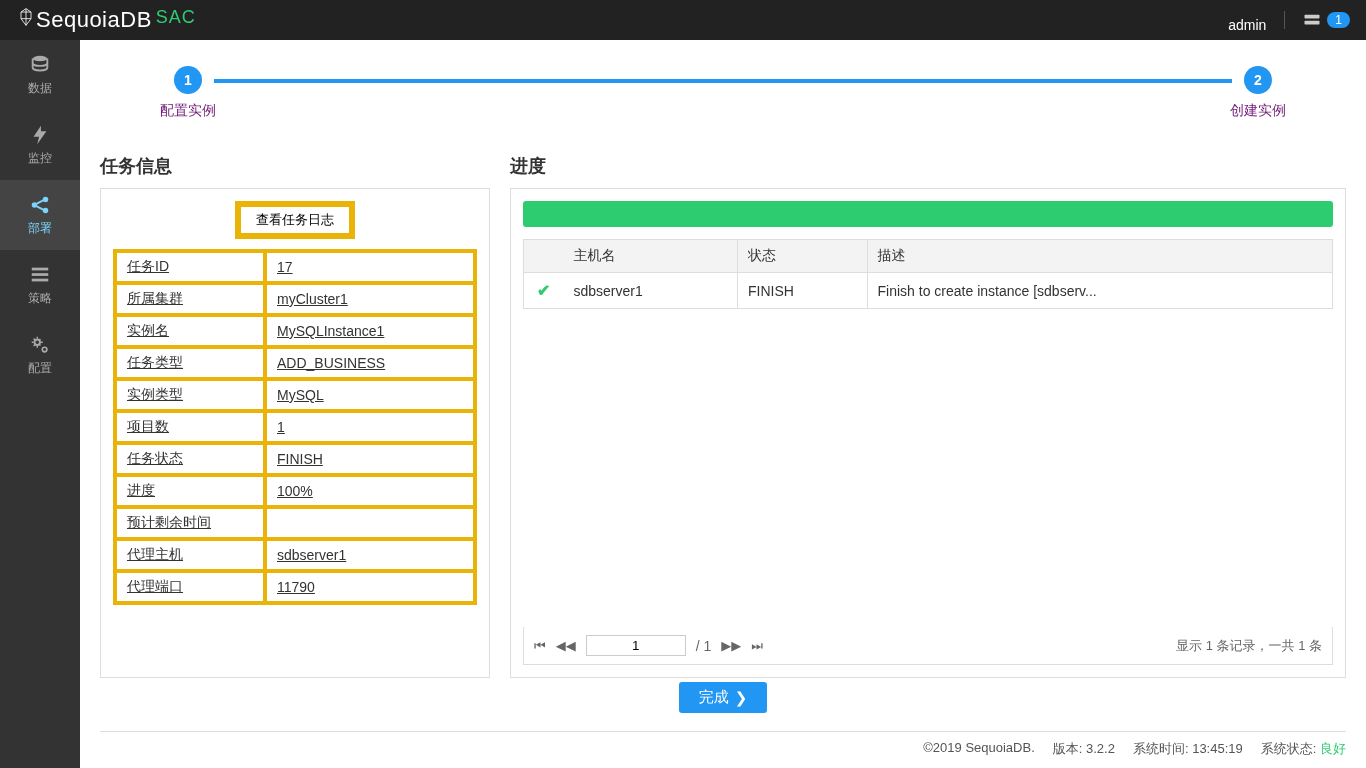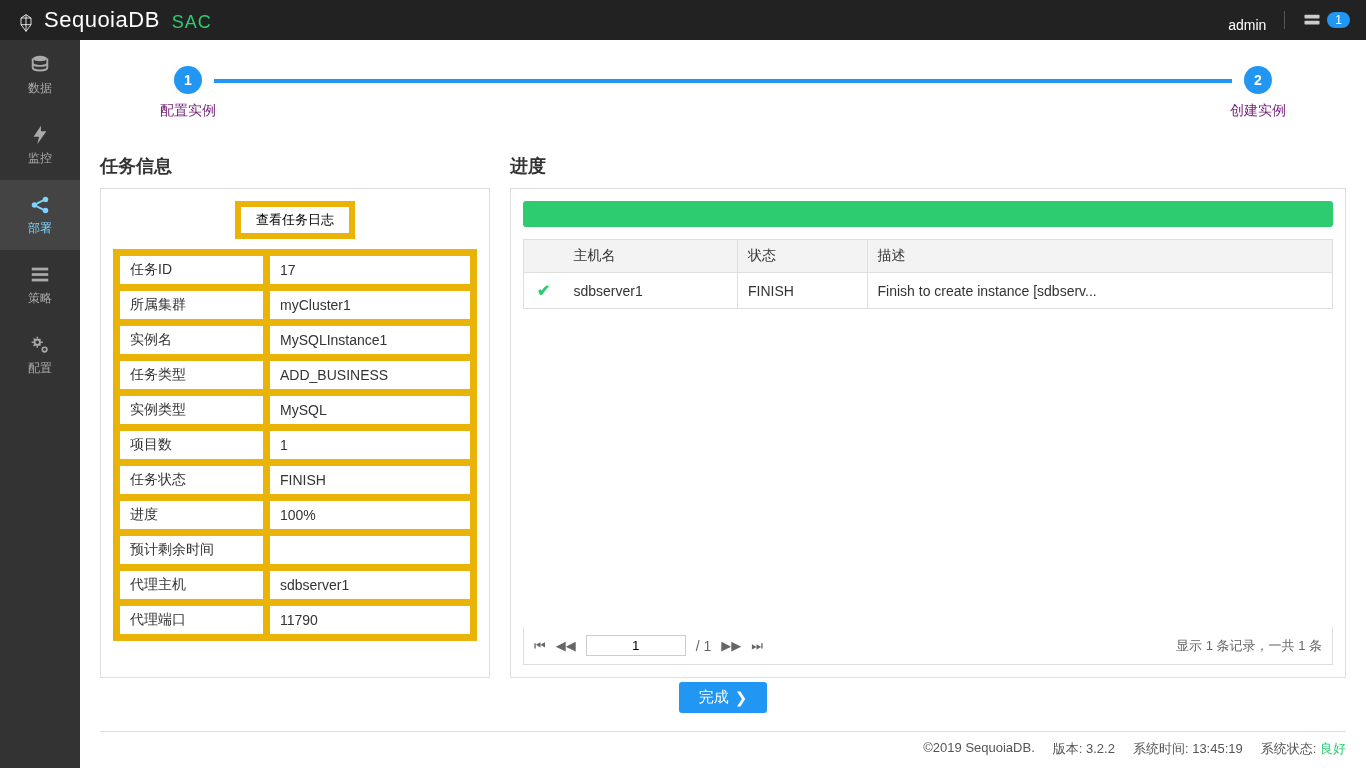--- a/index.html
+++ b/index.html
@@ -1,20 +1,20 @@
 <!DOCTYPE html>
 <html><head>
 <meta charset="utf-8">
 <style>
 * { margin: 0; padding: 0; box-sizing: border-box; }
 body { font-family: "Helvetica Neue", Helvetica, Arial, "Microsoft YaHei", sans-serif; font-size: 14px; color: #333; background: #fff; }
 
 
 .header { height: 40px; background: #222; color: #fff; display: flex; align-items: center; padding: 0 16px; justify-content: space-between; }
-.header-left { display: flex; align-items: flex-end; gap: 8px; }
+.header-left { display: flex; align-items: flex-start; }
 .logo-icon { width: 20px; height: 20px; }
 .logo-text { font-size: 22px; font-weight: 500; letter-spacing: 0.5px; }
 .logo-sac { color: #2ecc71; font-size: 18px; margin-left: 4px; letter-spacing: 1px; }
 .header-right { display: flex; align-items: center; gap: 18px; }
 .user-section { display: flex; align-items: center; gap: 18px; cursor: pointer; flex-direction: column; }
 .divider-v { width: 1px; height: 18px; background: #555; }
 .badge { background: #2196f3; color: #fff; border-radius: 10px; padding: 1px 8px; font-size: 12px; }
 .server-icon-box { display: flex; align-items: center; gap: 6px; cursor: pointer; }
 
 
@@ -41,21 +41,21 @@
 .right-col { flex: 1; display: flex; flex-direction: column; }
 .section-title { font-size: 18px; font-weight: 600; margin-bottom: 10px; }
 .panel { border: 1px solid #ddd; padding: 12px; flex: 1; display: flex; flex-direction: column; }
 
 
 .btn { background: #fff; border: 6px solid #eab308; padding: 4px 14px; font-size: 13px; cursor: pointer; }
 .btn-primary { background: #2196f3; color: #fff; border: none; padding: 6px 20px; font-size: 15px; border-radius: 3px; display: inline-flex; align-items: center; gap: 6px; }
 
 
 .info-table { width: 100%; border-collapse: collapse; margin-top: 10px; }
-.info-table td { border: 7px solid #eab308; padding: 5px 10px; font-size: 14px; }
+.info-table td { border: 4px solid #eab308; padding: 5px 10px; font-size: 14px; text-decoration: underline; }
 .info-table td:first-child { width: 150px; }
 
 
 .progress-bar { height: 26px; background: #2ecc71; border-radius: 3px; }
 .progress-table { width: 100%; border-collapse: collapse; margin-top: 12px; }
 .progress-table th { background: #f3f3f3; border: 1px solid #ddd; padding: 7px 10px; text-align: left; font-weight: 400; }
 .progress-table td { border: 1px solid #ddd; padding: 8px 10px; }
 .progress-table td.check-cell { width: 40px; text-align: center; border-right: none; }
 .progress-table td.host-cell { border-left: none; }
 .desc-cell { max-width: 260px; white-space: nowrap; overflow: hidden; text-overflow: ellipsis; }

